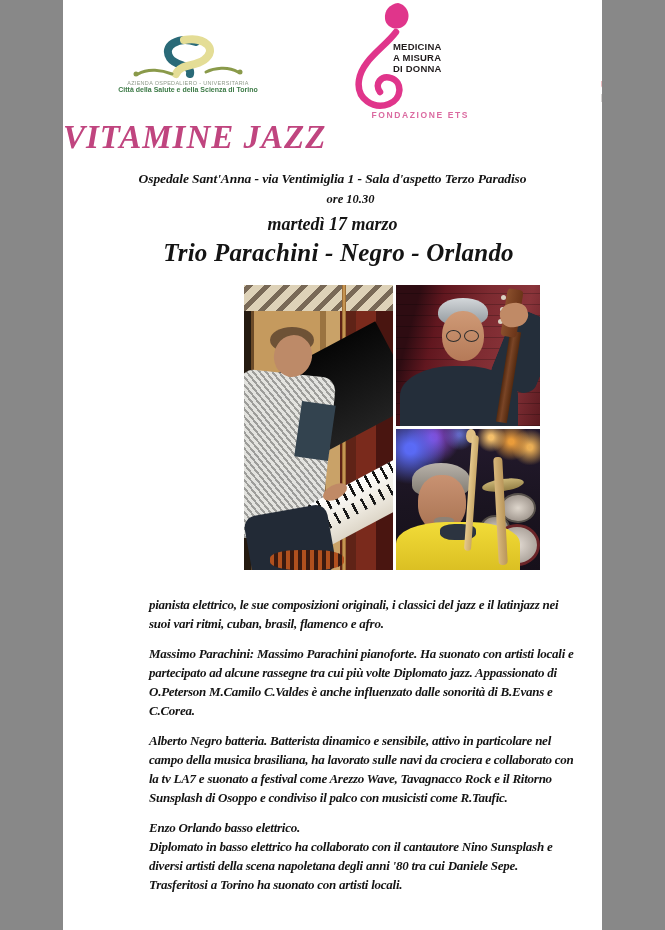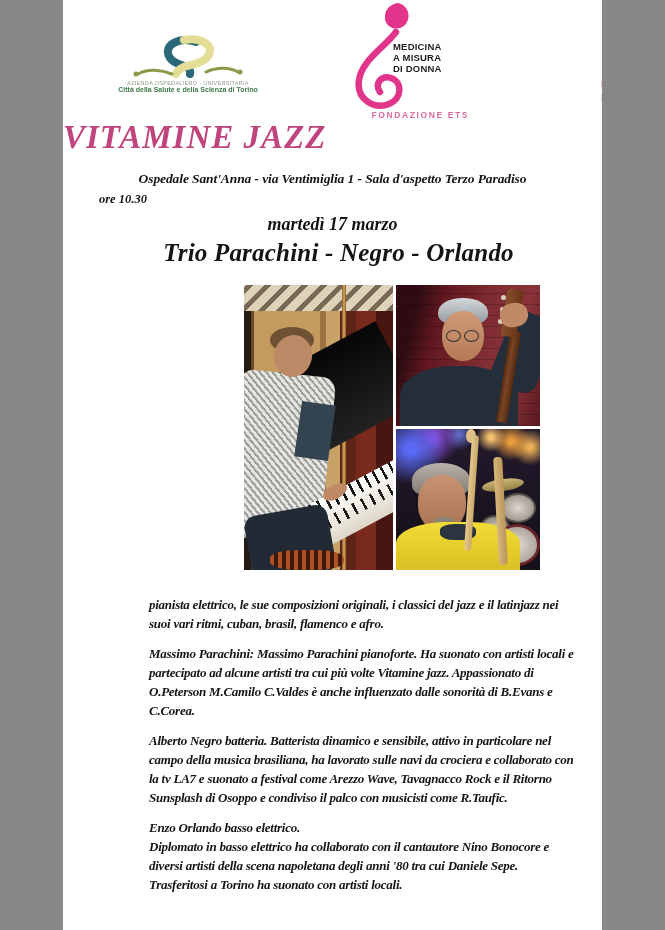--- a/index.html
+++ b/index.html
@@ -28,21 +28,21 @@
   .uni-text { margin-top:3px; font-family:"Liberation Sans",sans-serif; font-weight:bold;
               font-size:11.5px; line-height:12.5px; color:#5a4f4a; letter-spacing:.2px; }
   .uni-red { color:#c4303a; }
   .uni-sp { display:inline-block; width:3px; }
 
   
   .page-title { position:absolute; left:0; right:0; top:119px; 
     font-size:33px; font-weight:bold; font-style:italic; color:#c0457f; letter-spacing:1px; }
   .venue-line { position:absolute; left:0; right:0; top:171px; text-align:center;
     font-size:13.5px; font-weight:bold; font-style:italic; letter-spacing:-.1px; }
-  .time-line  { position:absolute; left:0; right:0; top:192px; text-align:left;
+  .time-line  { position:absolute; left:0; right:0; top:192px; text-align:center;
     font-size:12.5px; font-weight:bold; font-style:italic;margin-left:36px; }
   .event-date { position:absolute; left:0; right:0; top:214px; text-align:center;
     font-size:18px; font-weight:bold; font-style:italic; }
   .event-title{ position:absolute; left:12px; right:0; top:239px; text-align:center;
     font-size:25px; font-weight:bold; font-style:italic; letter-spacing:.2px; }
 
   
   .collage { position:absolute; left:181px; top:285px; width:296px; height:285px; display:flex; gap:3px; }
   .photo { position:relative; overflow:hidden; background:#444; }
   .photo * { position:absolute; }
@@ -235,31 +235,31 @@
     </div>
   </div>
 
   <div class="description">
       <div class="para">
         <div class="line">pianista elettrico, le sue composizioni originali, i classici del jazz e il latinjazz nei</div>
         <div class="line">suoi vari ritmi, cuban, brasil, flamenco e afro.</div>
       </div>
       <div class="para">
         <div class="line">Massimo Parachini: Massimo Parachini pianoforte. Ha suonato con artisti locali e</div>
-        <div class="line">partecipato ad alcune artisti tra cui più volte Vitamine jazz. Appassionato di</div>
+        <div class="line">partecipato ad alcune rassegne tra cui più volte Diplomato jazz. Appassionato di</div>
         <div class="line">O.Peterson M.Camilo C.Valdes è anche influenzato dalle sonorità di B.Evans e</div>
         <div class="line">C.Corea.</div>
       </div>
       <div class="para">
         <div class="line">Alberto Negro batteria. Batterista dinamico e sensibile, attivo in particolare nel</div>
         <div class="line">campo della musica brasiliana, ha lavorato sulle navi da crociera e collaborato con</div>
         <div class="line">la tv LA7 e suonato a festival come Arezzo Wave, Tavagnacco Rock e il Ritorno</div>
         <div class="line">Sunsplash di Osoppo e condiviso il palco con musicisti come R.Taufic.</div>
       </div>
       <div class="para">
         <div class="line">Enzo Orlando basso elettrico.</div>
-        <div class="line">Diplomato in basso elettrico ha collaborato con il cantautore Nino Bonocore e</div>
+        <div class="line">Diplomato in basso elettrico ha collaborato con il cantautore Nino Sunsplash e</div>
         <div class="line">diversi artisti della scena napoletana degli anni '80 tra cui Daniele Sepe.</div>
         <div class="line">Trasferitosi a Torino ha suonato con artisti locali.</div>
       </div>
     </div>
 
 </div>
 
 </body></html>

